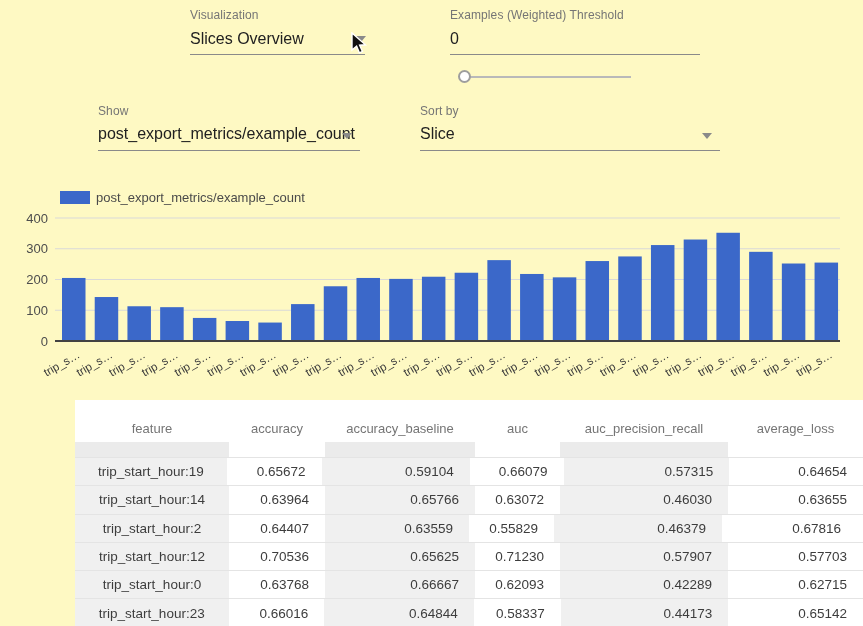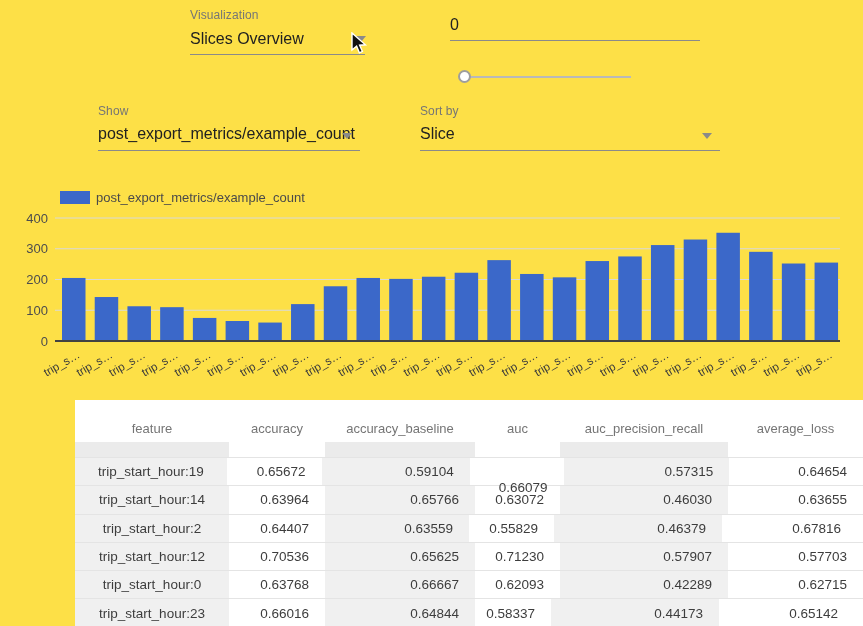--- a/index.html
+++ b/index.html
@@ -1,19 +1,19 @@
 <!DOCTYPE html>
 <html><head>
 <meta charset="utf-8">
 <style>
   * { margin:0; padding:0; box-sizing:border-box; }
   html,body { background:#ffffff; }
   .stage {
     position:relative; width:863px; height:626px; overflow:hidden;
-    background:#fde047; font-family:"Liberation Sans", sans-serif;
+    background:#fef9c3; font-family:"Liberation Sans", sans-serif;
     -webkit-font-smoothing:antialiased;
   }
   .abs { position:absolute; }
   .ctl-label { font-size:12px; color:#757575; letter-spacing:.1px; }
   .ctl-value { font-size:16px; color:#212121; }
   .underline { border-bottom:1px solid #8a8a8a; }
   .caret {
     width:0; height:0; border-left:5px solid transparent; border-right:5px solid transparent;
     border-top:6px solid #8a8a8a; display:inline-block;
   }
@@ -52,20 +52,21 @@
     <div class="ctl-value" style="margin-top:8px; padding-bottom:6px;">Slices Overview</div>
     <div class="underline" style="width:175px;"></div>
     <span class="caret abs" style="left:166px; top:28px;"></span>
   </div>
 
   <svg class="abs" style="left:350px; top:32px; width:20px; height:24px; z-index:5;" viewBox="0 0 20 24">
     <path d="M2,1 L2,18 L6.6,14.2 L9.4,20.8 L12.4,19.4 L9.6,13.2 L15.4,12.8 Z" fill="#111111" stroke="#ffffff" stroke-width="1.4"></path>
   </svg>
 
   <div class="abs" style="left:450px; top:8px; width:250px;">
+    <div class="ctl-label">Examples (Weighted) Threshold</div>
     <div class="ctl-value" style="margin-top:8px; padding-bottom:6px;">0</div>
     <div class="underline" style="width:250px;"></div>
   </div>
   <div class="abs slider-track" style="left:462px; top:76px; width:169px;"></div>
   <div class="abs slider-thumb" style="left:458px; top:70px;"></div>
 
   <div class="abs" style="left:98px; top:104px; width:262px;">
     <div class="ctl-label">Show</div>
     <div class="ctl-value" style="margin-top:7px; padding-bottom:7px;">post_export_metrics/example_count</div>
     <div class="underline" style="width:262px;"></div>
@@ -157,21 +158,21 @@
         <div class="td" style="width: 96px;"></div>
         <div class="td shade" style="width: 150px;"></div>
         <div class="td" style="width: 85px;"></div>
         <div class="td shade" style="width: 168px;"></div>
         <div class="td" style="width: 135px;"></div>
       </div>
       <div class="tr body-row">
         <div class="td feat shade" style="width: 154px;">trip_start_hour:19</div>
         <div class="td num" style="width: 96px;">0.65672</div>
         <div class="td num shade" style="width: 150px;">0.59104</div>
-        <div class="td num" style="width: 95px; margin-top: 16px;">0.66079</div>
+        <div class="td num" style="width: 95px;">0.66079</div>
         <div class="td num shade" style="width: 168px;">0.57315</div>
         <div class="td num" style="width: 135px; padding-left: 22px;">0.64654</div>
       </div>
       <div class="tr body-row">
         <div class="td feat shade" style="width: 154px;">trip_start_hour:14</div>
         <div class="td num" style="width: 96px;">0.63964</div>
         <div class="td num shade" style="width: 150px; text-align: center;">0.65766</div>
         <div class="td num" style="width: 85px;">0.63072</div>
         <div class="td num shade" style="width: 168px;">0.46030</div>
         <div class="td num" style="width: 135px;">0.63655</div>
@@ -197,18 +198,18 @@
         <div class="td num" style="width: 96px;">0.63768</div>
         <div class="td num shade" style="width: 150px;">0.66667</div>
         <div class="td num" style="width: 85px;">0.62093</div>
         <div class="td num shade" style="width: 168px;">0.42289</div>
         <div class="td num" style="width: 135px;">0.62715</div>
       </div>
       <div class="tr body-row">
         <div class="td feat shade" style="width: 154px;">trip_start_hour:23</div>
         <div class="td num" style="width: 96px;">0.66016</div>
         <div class="td num shade" style="width: 150px;">0.64844</div>
-        <div class="td num" style="width: 76px; padding-left: 28px;">0.58337</div>
+        <div class="td num" style="width: 87px; padding-left: 28px;">0.58337</div>
         <div class="td num shade" style="width: 168px;">0.44173</div>
         <div class="td num" style="width: 135px;">0.65142</div>
       </div>
     </div>
 </div>
 
 </body></html>

